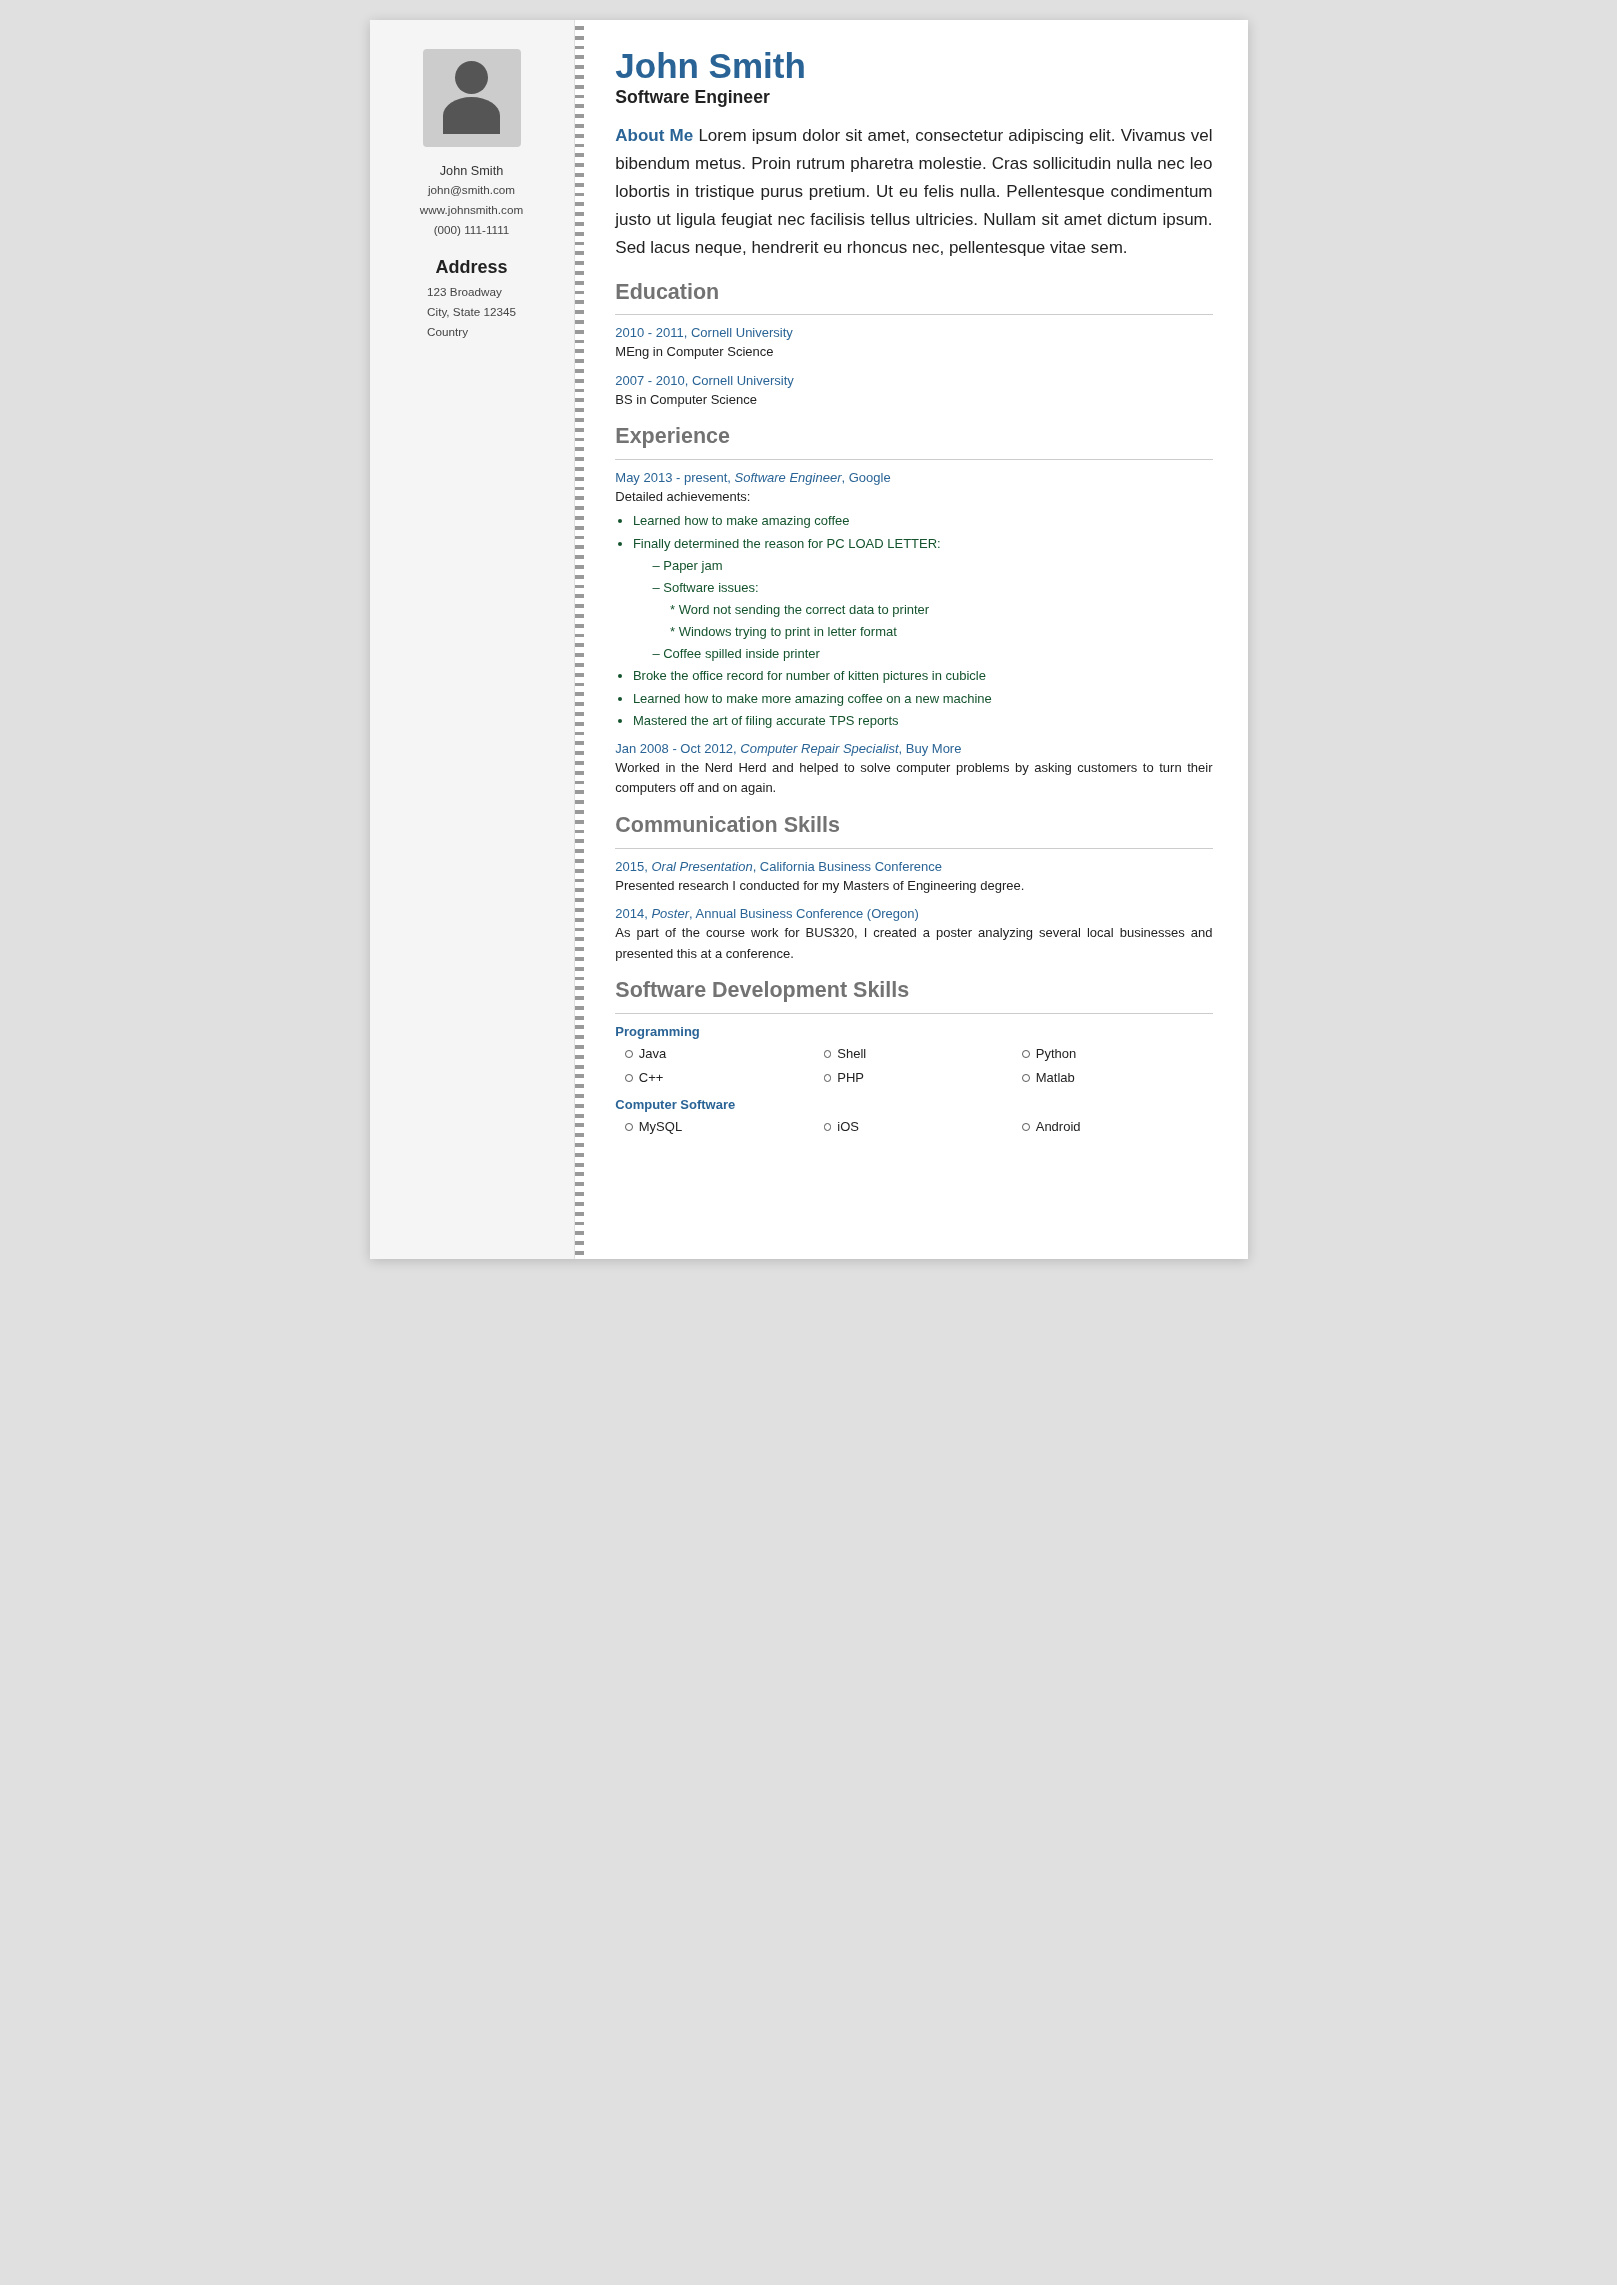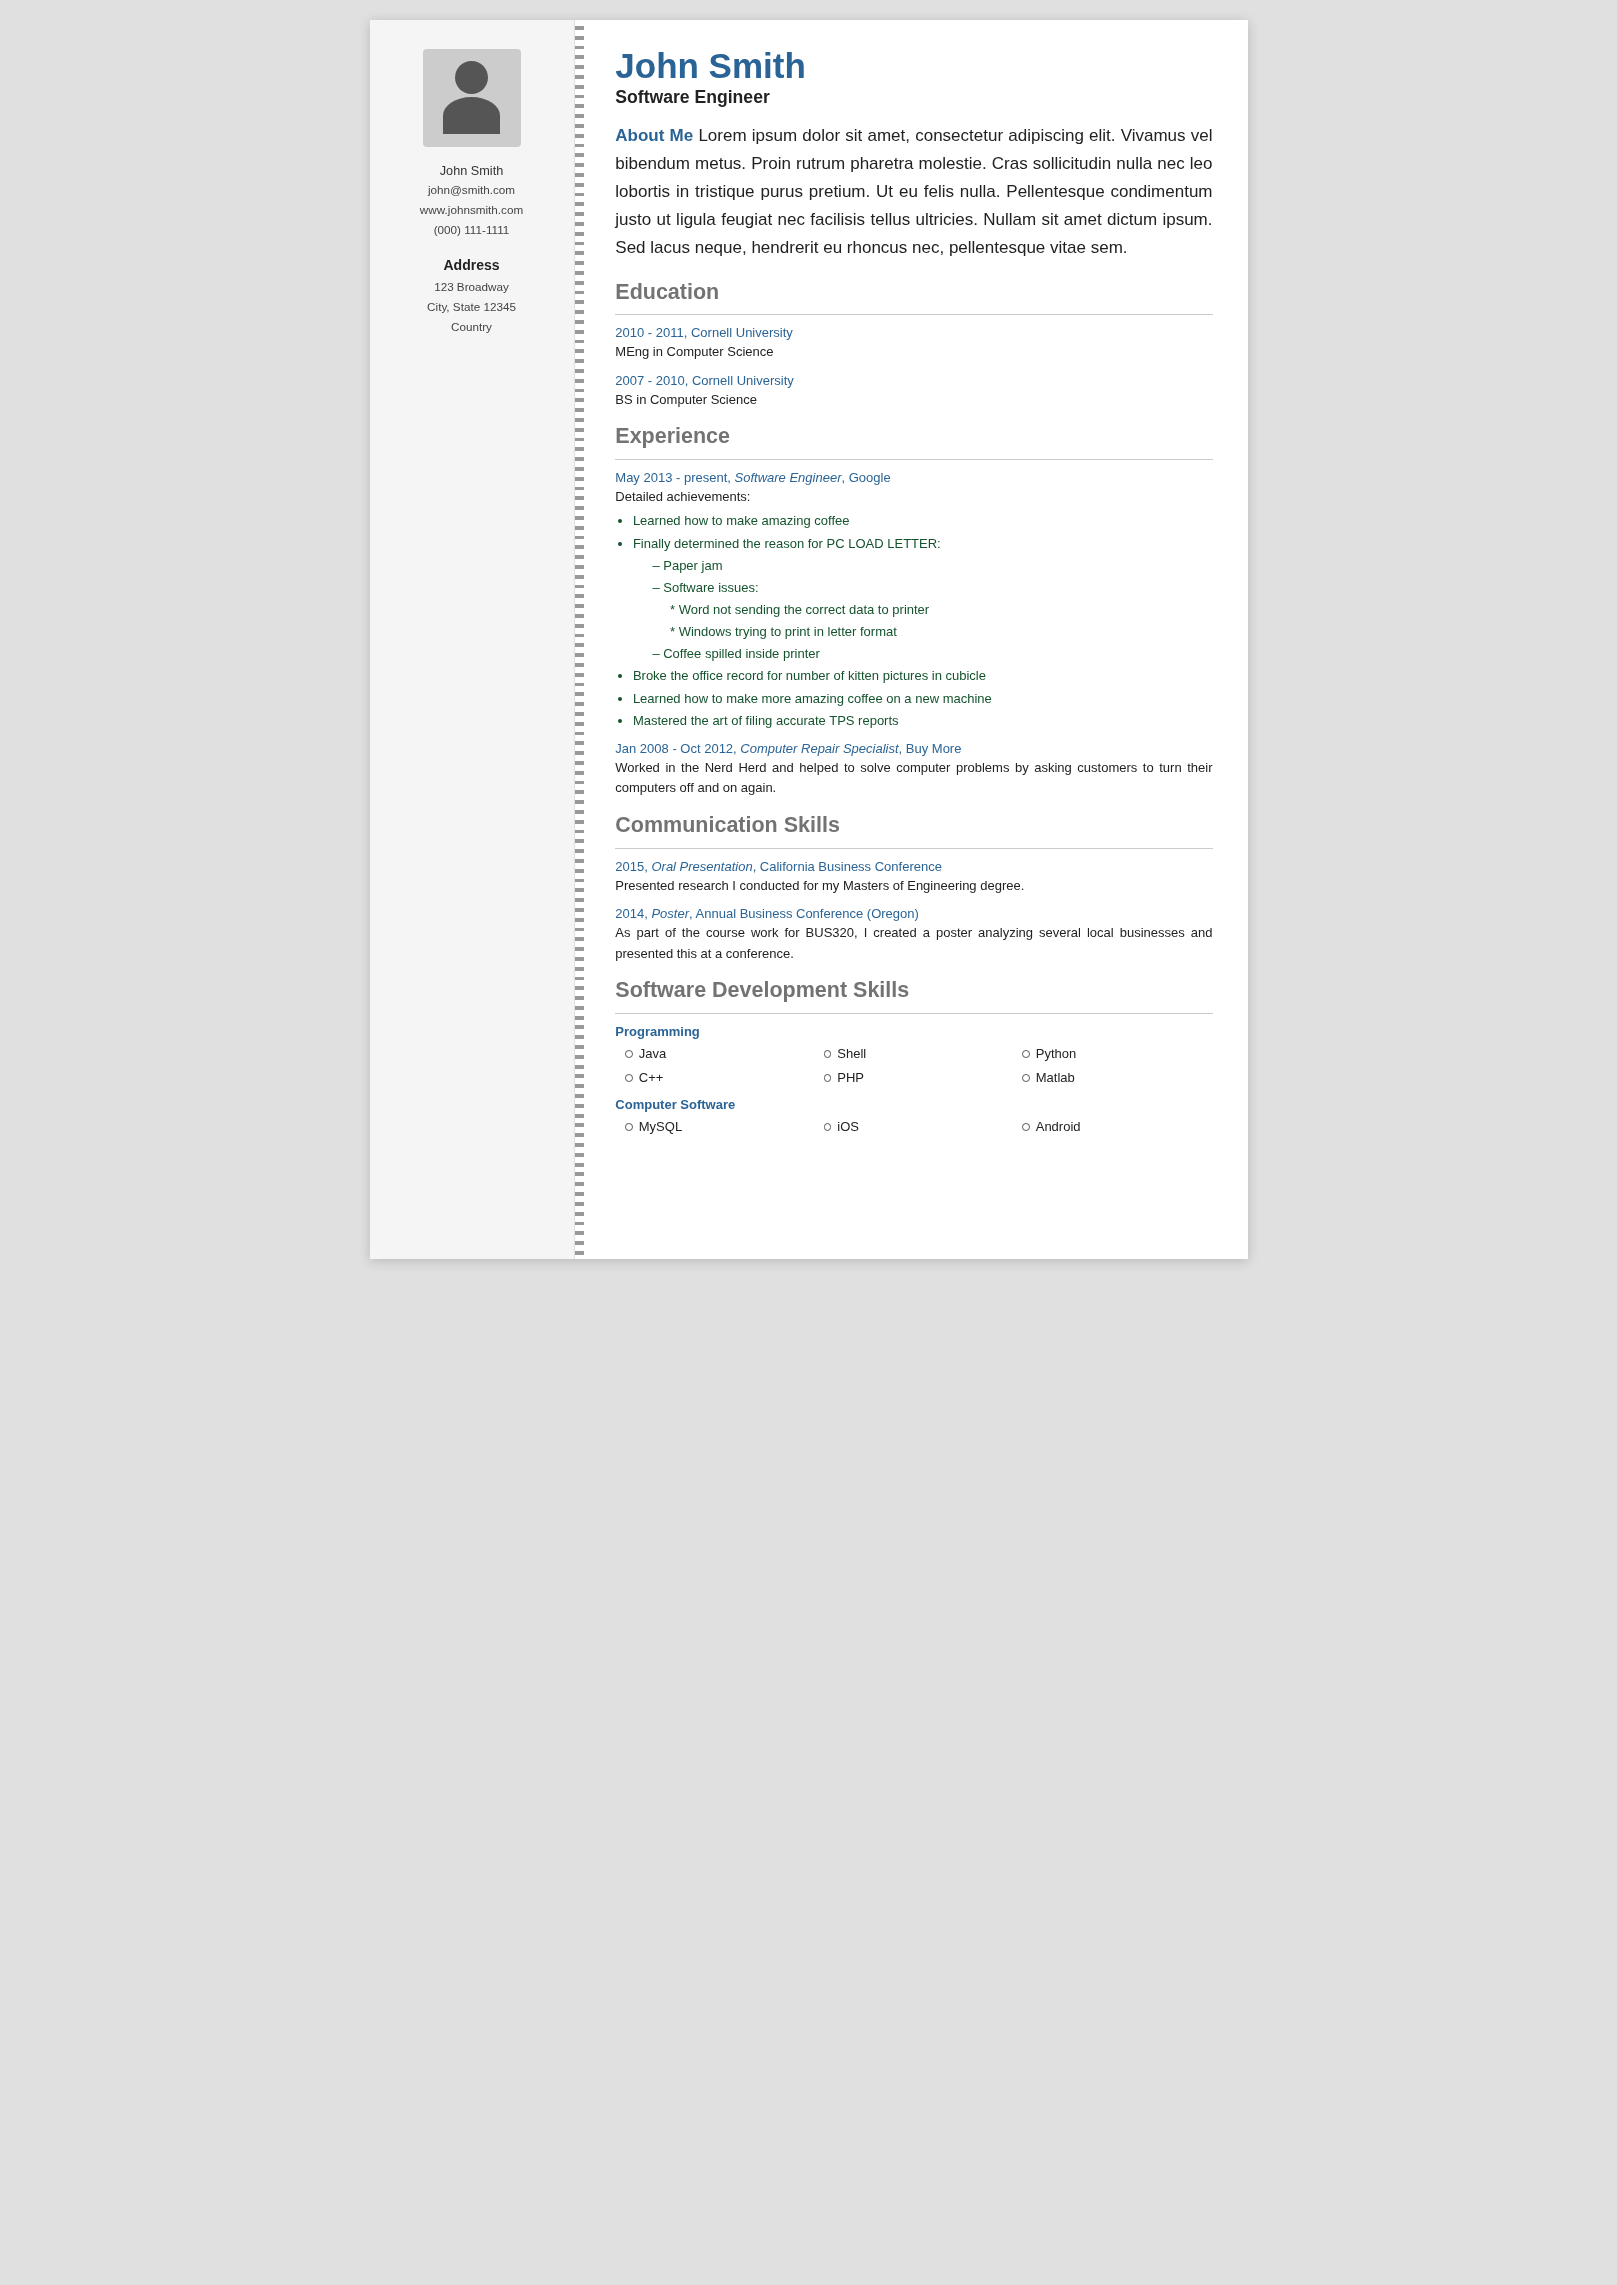--- a/index.html
+++ b/index.html
@@ -68,30 +68,29 @@
     }
     .sidebar-contact {
       font-size: 11.7px;
       text-align: center;
       color: #444;
       line-height: 1.7;
       font-family: Arial, sans-serif;
       margin-bottom: 17.6px;
     }
     .sidebar-section-title {
-      font-size: 14px;
+      font-size: 18px;
       font-weight: bold;
       text-align: center;
       color: #222;
       margin-bottom: 3.9px;
       font-family: Arial, sans-serif;
     }
     .sidebar-address {
       font-size: 11.7px;
-      text-align: center;
       color: #444;
       line-height: 1.7;
       font-family: Arial, sans-serif;
     }
     
     .divider {
       width: 9.8px;
       min-width: 9.8px;
       background: repeating-linear-gradient(
         to bottom,

